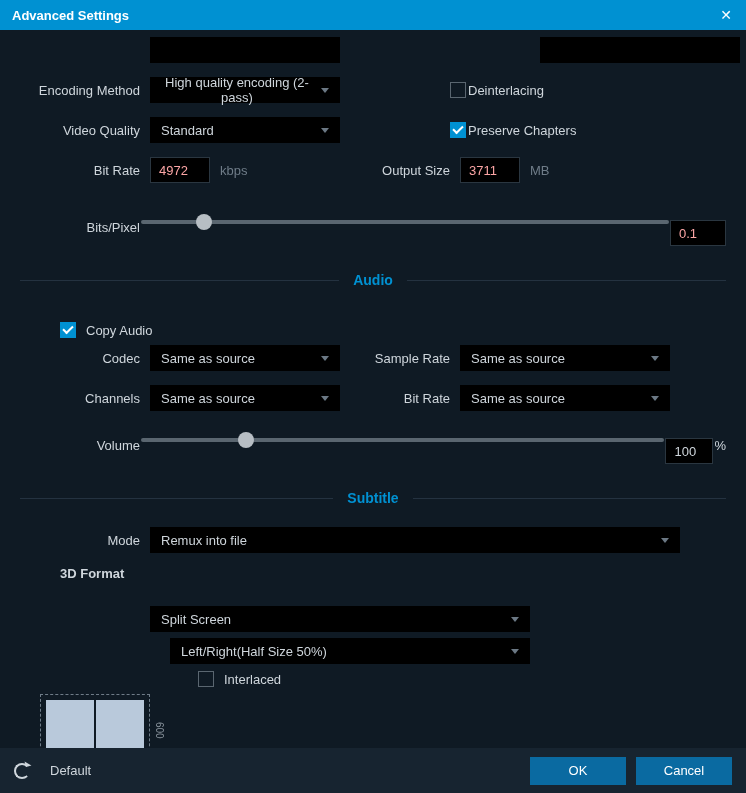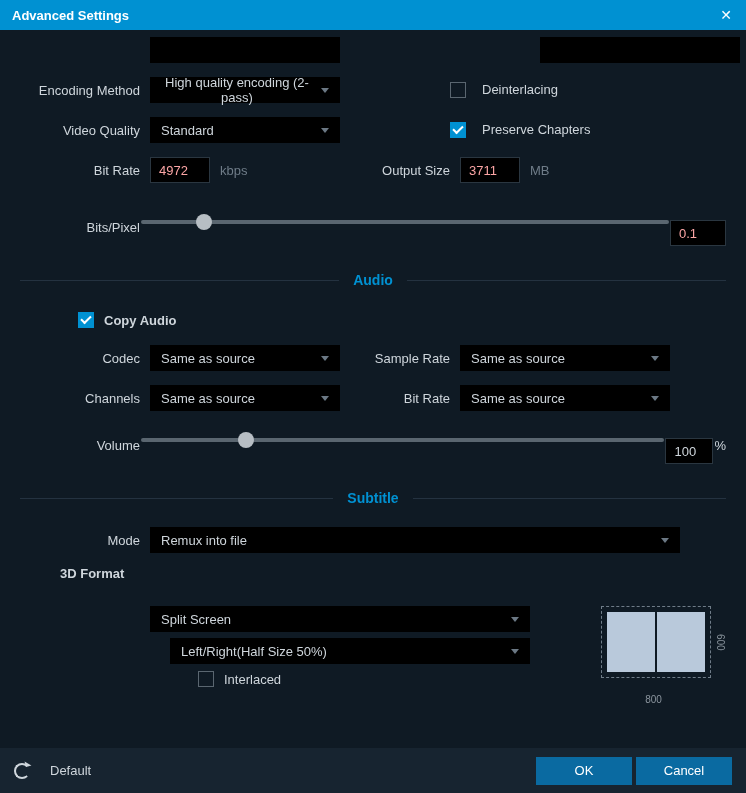--- a/index.html
+++ b/index.html
@@ -186,21 +186,21 @@
     justify-content: space-between;
     padding: 0 14px;
   }
   .footer .reset {
     display: flex;
     align-items: center;
     gap: 20px;
     color: #cfd6dc;
     cursor: pointer;
   }
-  .footer .btns { display: flex; gap: 4px; }
+  .footer .btns { display: flex; gap: 10px; }
   .footer .btn {
     width: 96px; height: 28px;
     background: #0a6aa1;
     color: #fff;
     display: flex;
     align-items: center;
     justify-content: center;
     cursor: pointer;
     font-size: 13px;
   }
@@ -212,22 +212,22 @@
     position: relative;
   }
   .reset-icon::after {
     content: '';
     position: absolute;
     right: -2px; top: -2px;
     border: 4px solid transparent;
     border-top-color: #cfd6dc;
     transform: rotate(30deg);
   }
-  .cb-row { display: flex; gap: 16px; }
-  .cb-row-indent { margin-left: 58px; display: flex; align-items: center; gap: 10px; height: 36px; font-weight: bold;}
+  .cb-row { display: flex; align-items: center; gap: 2px; }
+  .cb-row-indent { margin-left: 40px; display: flex; align-items: flex-end; gap: 10px; height: 36px;}
   .top-blank {
     background: #000;
     height: 26px;
     width: 190px;
   }
   .top-blank-r {
     background: #000;
     height: 26px;
     width: 200px;
   }
@@ -381,21 +381,21 @@
       <span>Remux into file</span>
       <span class="chev"></span>
     </div>
   </div>
 
 
   <div class="row" style="align-items:flex-start; margin-top:6px;font-weight:bold;">
     <span class="lbl" style="text-align:left; padding-left:40px;">3D Format</span>
   </div>
 
-  <div style="display:flex; gap:0; align-items:flex-start;">
+  <div style="display:flex; gap:0; align-items:flex-start;flex-direction:column;">
     <div style="flex:1;">
       <div style="margin-left:130px;">
         <div class="select-like select-format">
           <span>Split Screen</span>
           <span class="chev"></span>
         </div>
         <div style="height:6px;"></div>
         <div class="select-like select-sub">
           <span>Left/Right(Half Size 50%)</span>
           <span class="chev"></span>

